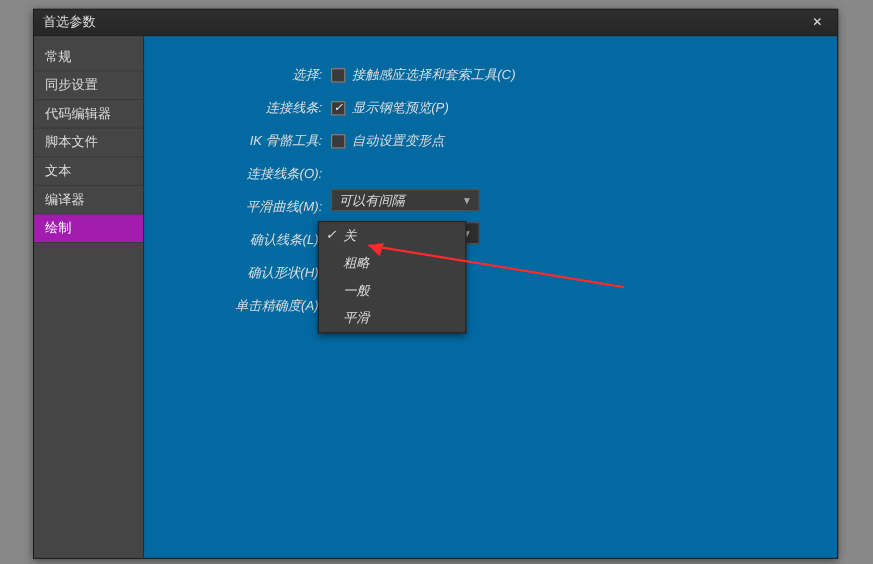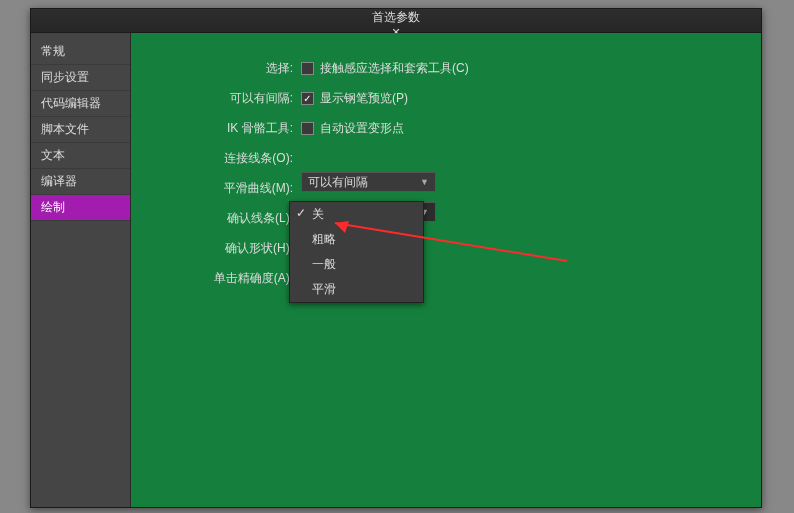--- a/index.html
+++ b/index.html
@@ -1,24 +1,24 @@
 <!DOCTYPE html>
 <html><head>
   <meta charset="utf-8">
   <style>
     * { margin: 0; padding: 0; box-sizing: border-box; font-family: "Microsoft YaHei", sans-serif; }
     body { width: 794px; height: 513px; background: #888; overflow: hidden; position: relative; }
     .window { position: absolute; left: 30px; top: 8px; width: 732px; height: 500px; background: #454545; border: 1px solid #1a1a1a; box-shadow: 0 2px 8px rgba(0,0,0,0.5); }
-    .titlebar { height: 24px; background: linear-gradient(#2e2e2e, #262626); display: flex; align-items: center; justify-content: space-between; padding: 0 8px; font-size: 12px; color: #ddd; border-bottom: 1px solid #1a1a1a; flex-direction: column; }
+    .titlebar { height: 24px; background: linear-gradient(#2e2e2e, #262626); display: flex; align-items: center; justify-content: space-between; padding: 0 8px; font-size: 12px; color: #ddd; border-bottom: 1px solid #1a1a1a; }
     .close-btn { width: 20px; height: 16px; color: #ddd; display: flex; align-items: center; justify-content: center; cursor: pointer; font-size: 11px; }
     .body-area { display: flex; height: calc(100% - 24px); border-radius: 24px; }
     .sidebar { width: 100px; background: #454545; border-right: 1px solid #2a2a2a; padding-top: 6px; }
     .sidebar-item { padding: 4px 10px; font-size: 12px; color: #ddd; cursor: pointer; border-bottom: 1px solid #3a3a3a; }
     .sidebar-item.selected { background: #a21caf; color: #fff; }
-    .main { flex: 1; background: #15803d; padding: 24px 20px 20px 20px; position: relative; }
+    .main { flex: 1; background: #0369a1; padding: 24px 20px 20px 20px; position: relative; font-style: italic; }
     .form-row { display: flex; align-items: center; margin-bottom: 8px; height: 22px; }
     .form-label { width: 150px; text-align: right; padding-right: 8px; font-size: 12px; color: #ddd; }
     .checkbox { width: 13px; height: 13px; border: 1px solid #888; background: #3a3a3a; margin-right: 6px; display: flex; align-items: center; justify-content: center; font-size: 10px; color: #fff; }
     .checkbox.checked::before { content: "✓"; }
     .check-label { font-size: 12px; color: #ddd; }
     .dropdown { width: 135px; height: 20px; background: #3a3a3a; border: 1px solid #555; display: flex; align-items: center; justify-content: space-between; padding: 0 6px; font-size: 12px; color: #ddd; cursor: pointer; margin-top: 48px; }
     .dropdown-arrow { font-size: 9px; color: #aaa; }
     .dropdown-open { width: 135px; background: #3d3d3d; border: 1px solid #222; position: absolute; box-shadow: 0 2px 6px rgba(0,0,0,0.5); z-index: 10; }
     .dropdown-option { padding: 4px 8px 4px 22px; font-size: 12px; color: #ddd; cursor: pointer; position: relative; }
     .dropdown-option.sel::before { content: "✓"; position: absolute; left: 6px; }
@@ -46,21 +46,21 @@
     </div>
     <div class="main">
 
       <div class="form-row">
         <div class="form-label">选择:</div>
         <div class="checkbox"></div>
         <div class="check-label">接触感应选择和套索工具(C)</div>
       </div>
 
       <div class="form-row">
-        <div class="form-label">可以有间隔:</div>
+        <div class="form-label">连接线条:</div>
         <div class="checkbox checked"></div>
         <div class="check-label">显示钢笔预览(P)</div>
       </div>
 
       <div class="form-row">
         <div class="form-label">IK 骨骼工具:</div>
         <div class="checkbox"></div>
         <div class="check-label">自动设置变形点</div>
       </div>
 

